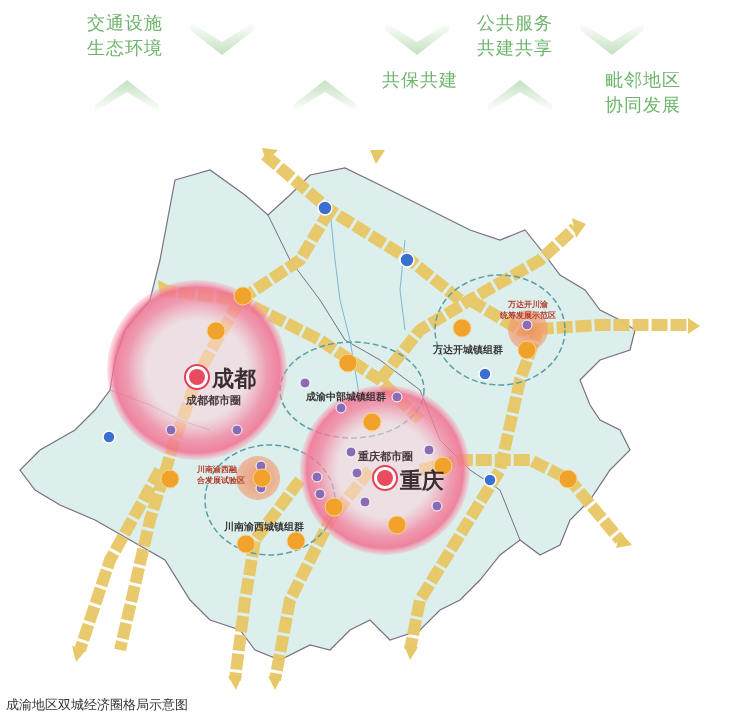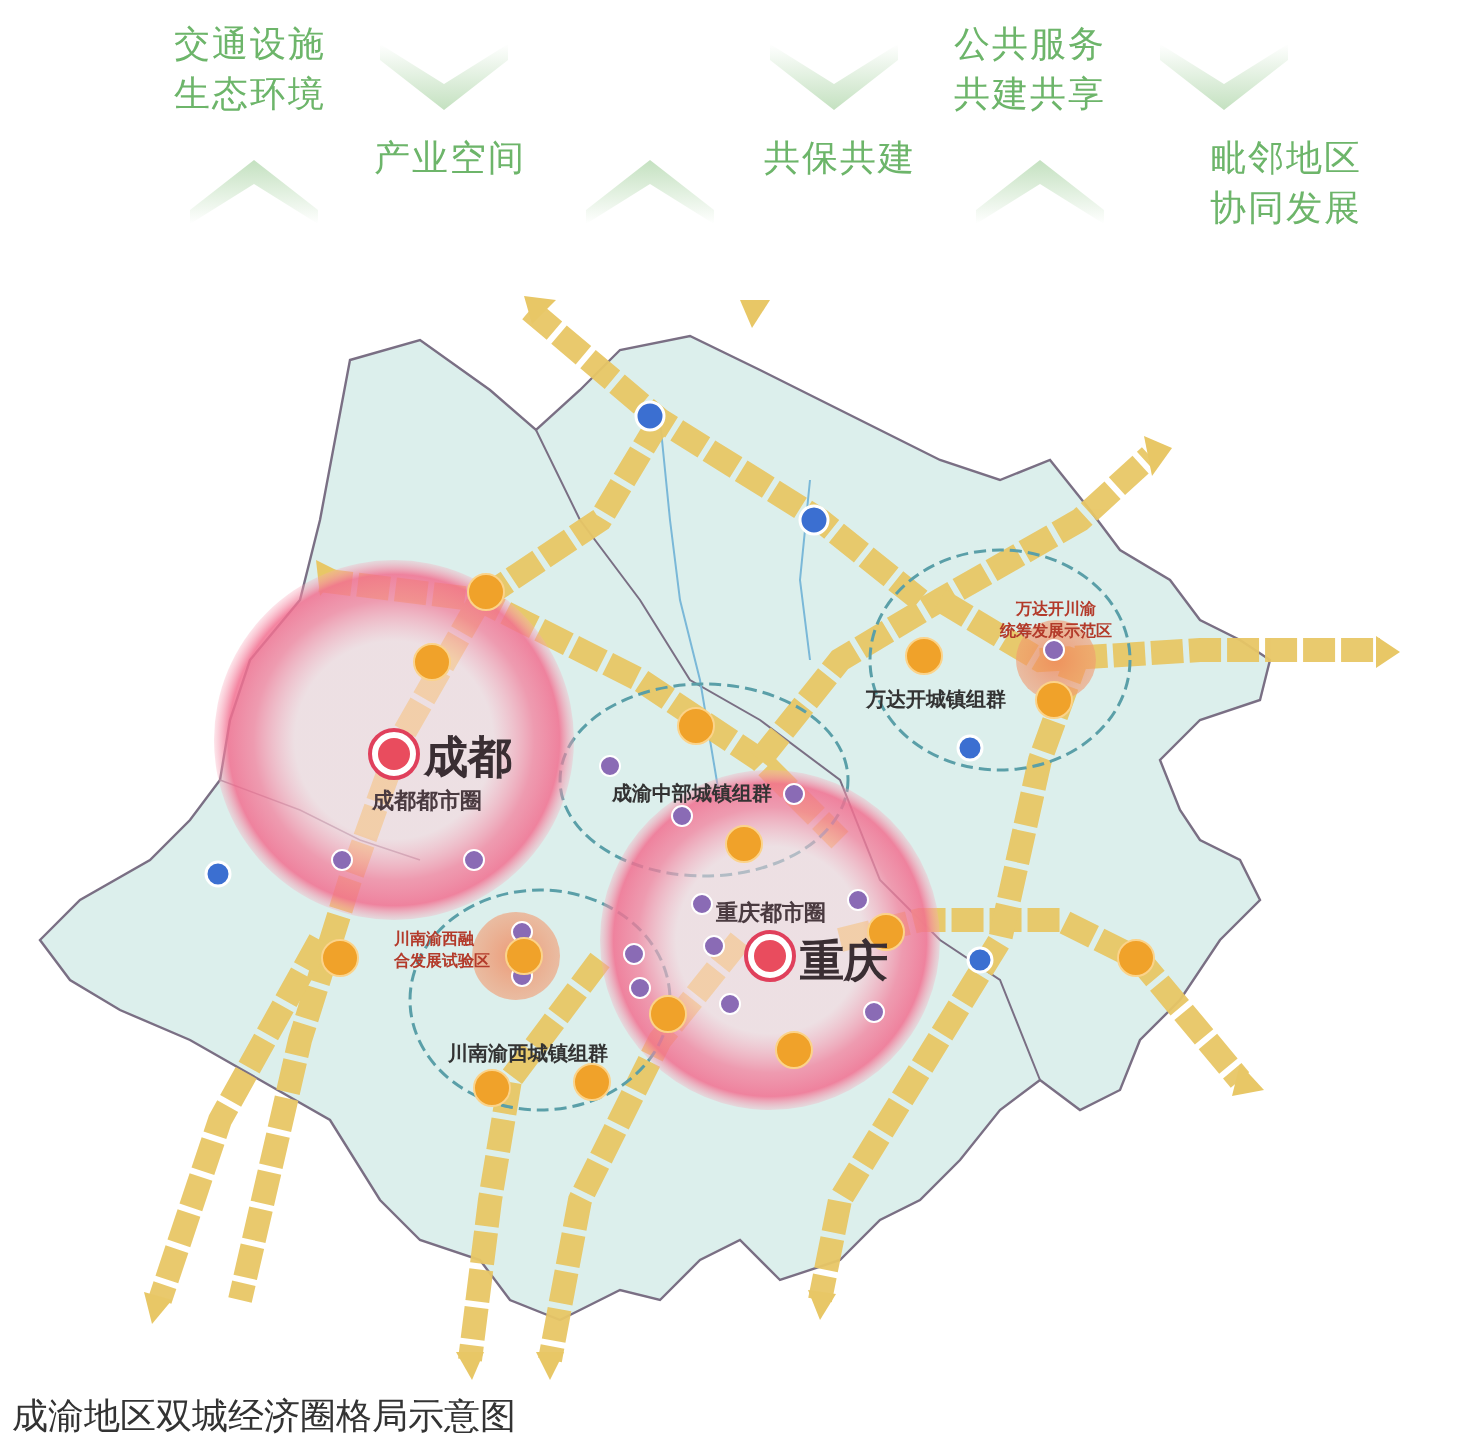--- a/index.html
+++ b/index.html
@@ -1,20 +1,20 @@
 <!DOCTYPE html>
 <html><head>
 <meta charset="utf-8">
 <style>
   html,body{margin:0;padding:0;background:#ffffff;}
   body{width:733px;height:728px;position:relative;overflow:hidden;font-family:"DejaVu Sans","Liberation Sans",sans-serif;}
   .slogans{position:absolute;left:0;top:0;width:733px;height:125px;}
   .slogan{position:absolute;color:#6db56a;font-size:18px;line-height:25px;letter-spacing:1px;text-align:center;width:100px;}
   .map{position:absolute;left:0;top:125px;width:733px;height:575px;}
-  .caption{position:absolute;left:6px;top:696px;font-size:18px;color:#333;}
+  .caption{position:absolute;left:6px;top:696px;font-size:13px;color:#333;}
   svg text{font-family:"DejaVu Sans","Liberation Sans",sans-serif;}
 </style>
 </head>
 <body>
 
 <div class="slogans">
 
   <svg width="733" height="125" style="position:absolute;left:0;top:0">
     <defs>
       <linearGradient id="gd" x1="0" y1="0" x2="0" y2="1">
@@ -48,21 +48,20 @@
 
   <div class="slogan" style="left:75px;top:10px;">
     <div>交通设施</div>
     <div>生态环境</div>
   </div>
   <div class="slogan" style="left:465px;top:10px;">
     <div>公共服务</div>
     <div>共建共享</div>
   </div>
   <div class="slogan" style="left:175px;top:67px;">
-    <div>产业空间</div>
   </div>
   <div class="slogan" style="left:370px;top:67px;">
     <div>共保共建</div>
   </div>
   <div class="slogan" style="left:593px;top:67px;">
     <div>毗邻地区</div>
     <div>协同发展</div>
   </div>
 </div>
 

